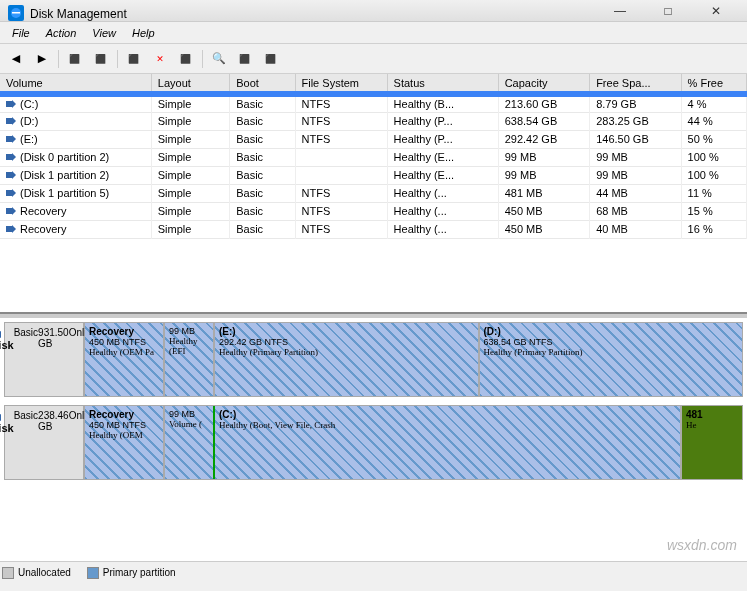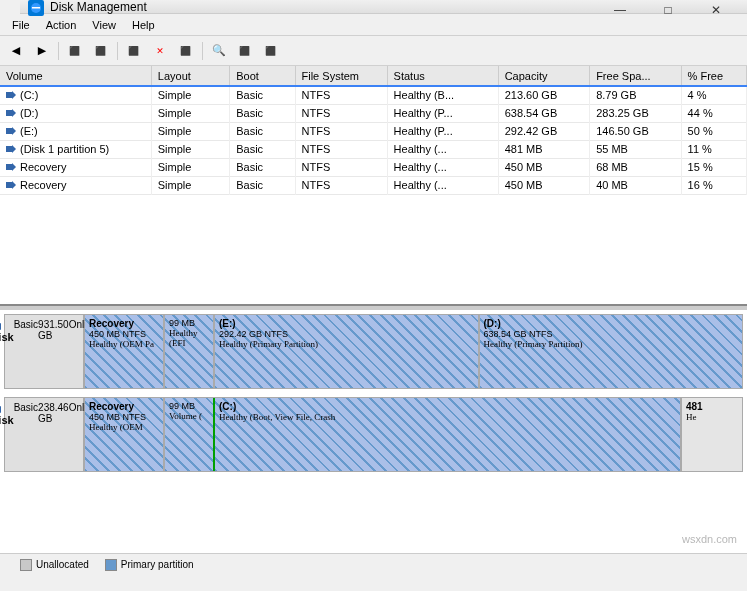--- a/index.html
+++ b/index.html
@@ -8,26 +8,25 @@
       font-size: 11px;
       background: #f0f0f0;
       width: 747px;
       height: 591px;
       overflow: hidden;
     }
 
     
     .title-bar {
       background: linear-gradient(to bottom, #f0f0f0, #e0e0e0);
-      height: 14px;
-      display: flex;
-      align-items: flex-start;
+      height: 22px;
+      display: flex;
+      align-items: flex-end;
       padding: 0 8px;
       border-bottom: 1px solid #ccc;
-      margin-left: 20px;
     }
     .title-bar-icon {
       width: 16px;
       height: 16px;
       margin-right: 6px;
       background: #0078d7;
       border-radius: 2px;
       display: flex; align-items: center; justify-content: center;
       color: white;
       font-size: 10px;
@@ -61,20 +60,21 @@
       height: 22px;
       display: flex;
       align-items: center;
       padding: 0 4px;
       border-bottom: 1px solid #d0d0d0;
     }
     .menu-item {
       padding: 2px 8px;
       cursor: pointer;
       font-size: 11px;
+      font-style: italic;
     }
 
     
     .toolbar {
       background: #f0f0f0;
       height: 30px;
       display: flex;
       align-items: center;
       padding: 0 4px;
       border-bottom: 1px solid #d0d0d0;
@@ -113,21 +113,21 @@
       border-bottom: 2px solid #888;
     }
 
     table {
       width: 100%;
       border-collapse: collapse;
       font-size: 11px;
     }
     thead tr {
       background: #e8e8e8;
-      border-bottom: 2px solid #3b82f6;
+      border-bottom: 6px solid #3b82f6;
     }
     thead th {
       padding: 2px 6px;
       text-align: left;
       font-weight: normal;
       border-right: 1px solid #ccc;
       white-space: nowrap;
       height: 20px;
       cursor: pointer;
     }
@@ -248,36 +248,36 @@
         #6699cc 2px,
         #aabfe8 2px,
         #aabfe8 8px
       );
       flex: 1;
     }
     .partition-selected {
       outline: 2px solid #00a000;
     }
     .partition-unknown {
-      background: #e5e5e5;
+      background: #4d7c0f;
       width: 60px;
     }
 
     .partition-name { font-weight: bold; font-size: 10px; }
     .partition-size { font-size: 9px; }
     .partition-status { font-size: 9px; font-family: Liberation Serif, serif; }
 
     
     .legend-bar {
       height: 22px;
       background: #f0f0f0;
       border-top: 1px solid #ccc;
       display: flex;
       align-items: center;
-      padding: 0 20px;
+      padding: 0 2px;
       gap: 16px;
       font-size: 10px;
       position: absolute;
       bottom: 0;
       left: 0;
       right: 0;
     }
     .legend-item {
       display: flex;
       align-items: center;
@@ -302,22 +302,23 @@
       height: 4px;
       background: #ccc;
       cursor: ns-resize;
     }
 
     
     .watermark {
       position: absolute;
       bottom: 30px;
       right: 10px;
-      font-size: 11px;
+      font-size: 14px;
       color: rgba(0,0,0,0.3);
+      font-style: italic;
     }
   </style>
 </head>
 <body>
 
 <div class="title-bar">
   <div class="title-bar-icon">
     <svg width="12" height="12" viewBox="0 0 12 12">
         <circle cx="6" cy="6" r="5" fill="#3399ff"></circle>
         <rect x="2" y="5" width="8" height="1.5" fill="white"></rect>
@@ -404,27 +405,51 @@
       <td>Basic</td>
       <td>NTFS</td>
       <td>Healthy (P...</td>
       <td>292.42 GB</td>
       <td>146.50 GB</td>
       <td>50 %</td>
     </tr>
             <tr>
       <td><span class="vol-icon"><svg class="disk-arrow" viewBox="0 0 10 8" width="10" height="8">
                     <polygon points="0,1 6,1 6,0 10,4 6,8 6,7 0,7" fill="#3366aa"></polygon>
+                  </svg>(Disk 0 partition 2)</span></td>
+      <td>Simple</td>
+      <td>Basic</td>
+      <td></td>
+      <td>Healthy (E...</td>
+      <td>99 MB</td>
+      <td>99 MB</td>
+      <td>100 %</td>
+    </tr>
+            <tr>
+      <td><span class="vol-icon"><svg class="disk-arrow" viewBox="0 0 10 8" width="10" height="8">
+                    <polygon points="0,1 6,1 6,0 10,4 6,8 6,7 0,7" fill="#3366aa"></polygon>
+                  </svg>(Disk 1 partition 2)</span></td>
+      <td>Simple</td>
+      <td>Basic</td>
+      <td></td>
+      <td>Healthy (E...</td>
+      <td>99 MB</td>
+      <td>99 MB</td>
+      <td>100 %</td>
+    </tr>
+            <tr>
+      <td><span class="vol-icon"><svg class="disk-arrow" viewBox="0 0 10 8" width="10" height="8">
+                    <polygon points="0,1 6,1 6,0 10,4 6,8 6,7 0,7" fill="#3366aa"></polygon>
                   </svg>(Disk 1 partition 5)</span></td>
       <td>Simple</td>
       <td>Basic</td>
       <td>NTFS</td>
       <td>Healthy (...</td>
       <td>481 MB</td>
-      <td>55 MB</td>
+      <td>44 MB</td>
       <td>11 %</td>
     </tr>
             <tr>
       <td><span class="vol-icon"><svg class="disk-arrow" viewBox="0 0 10 8" width="10" height="8">
                     <polygon points="0,1 6,1 6,0 10,4 6,8 6,7 0,7" fill="#3366aa"></polygon>
                   </svg>Recovery</span></td>
       <td>Simple</td>
       <td>Basic</td>
       <td>NTFS</td>
       <td>Healthy (...</td>

